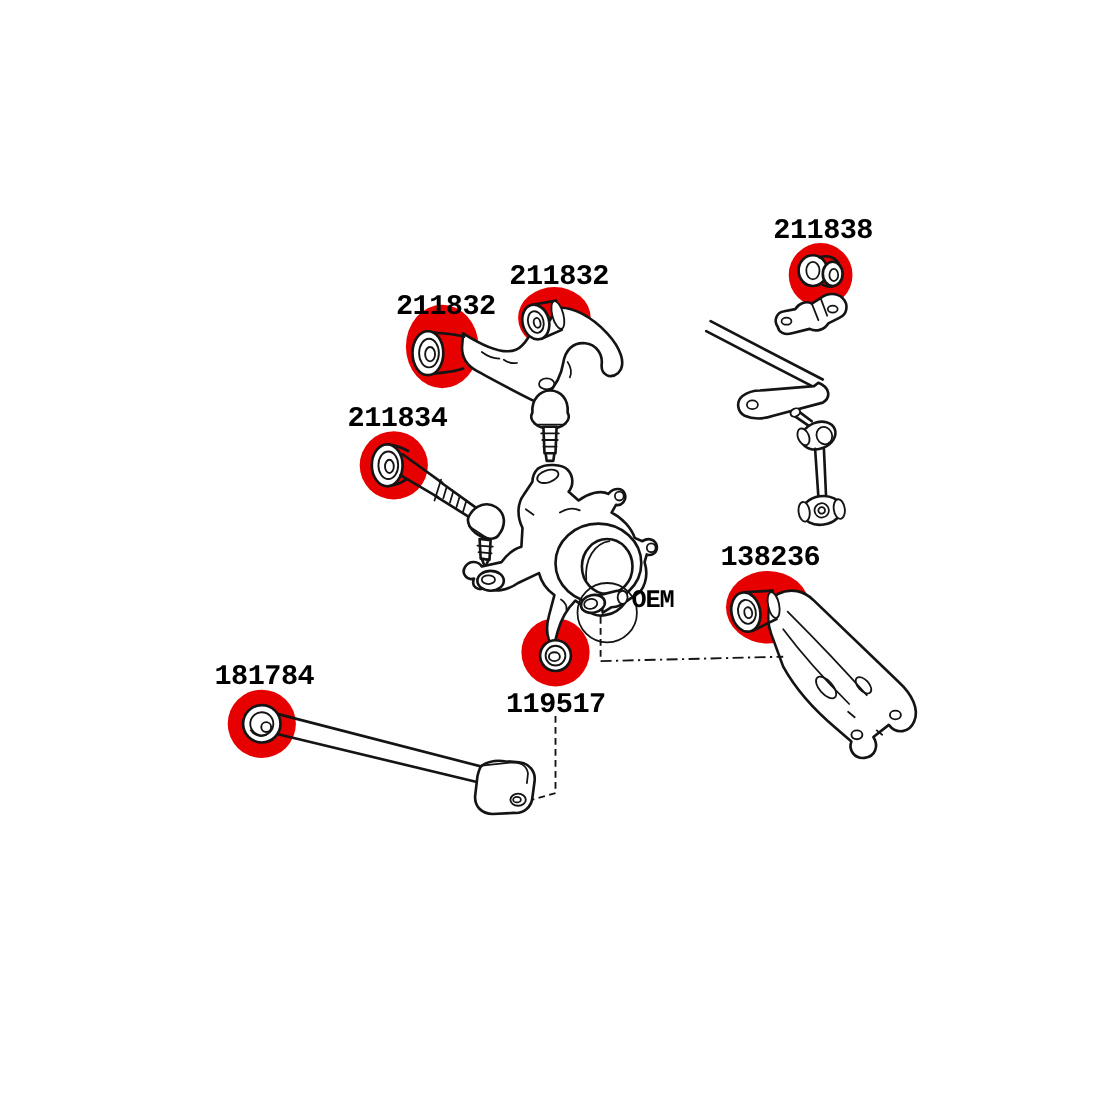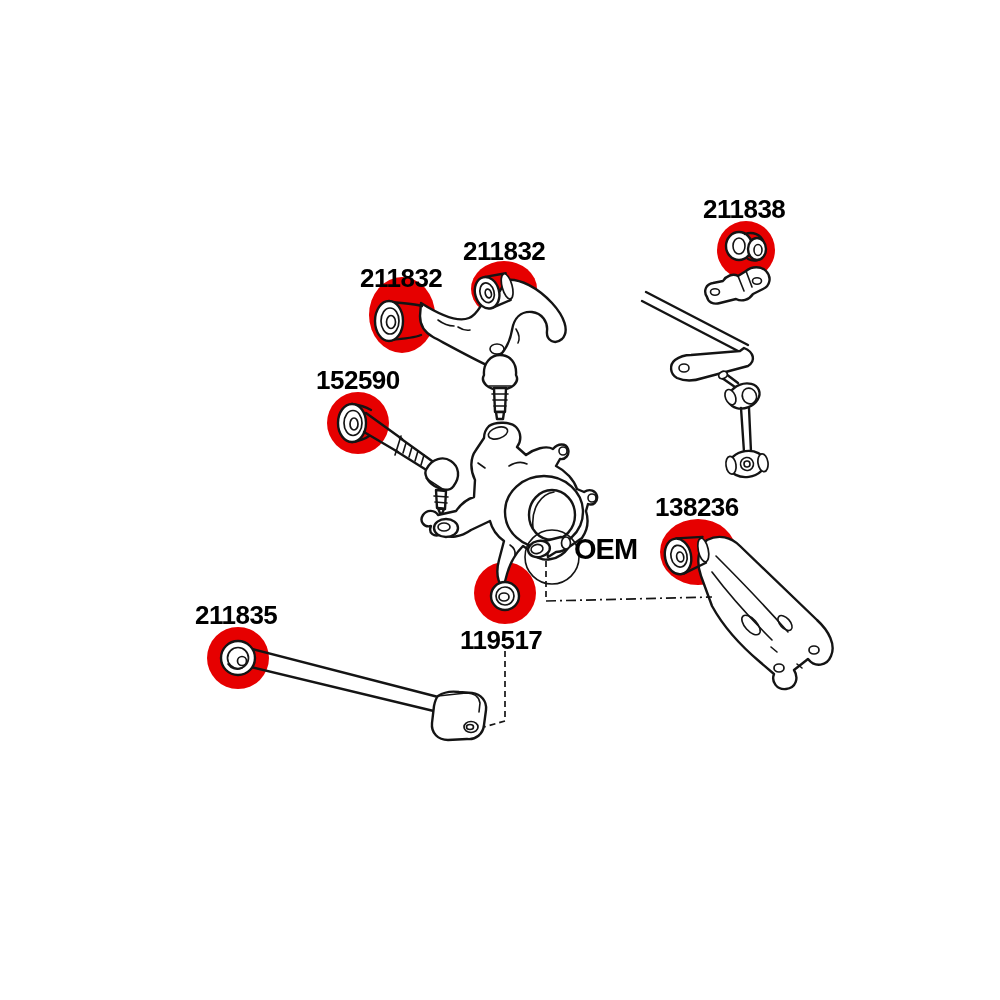--- a/index.html
+++ b/index.html
@@ -1,21 +1,21 @@
 <!DOCTYPE html>
 <html style="--highlight: #e60000; --line: #141414; --text: #000000; --bg: #ffffff;"><head>
 <meta charset="utf-8">
 <style>
   html,body{margin:0;padding:0;background:#fff;}
   .stage{position:relative;width:1000px;height:1000px;background:var(--bg,#fff);overflow:hidden;
          font-family:"Liberation Sans", sans-serif;}
   .stage svg{position:absolute;left:0;top:0;}
   .part-label{position:absolute;font-weight:bold;font-size:26px;letter-spacing:-0.5px;
-              color:var(--text,#000);white-space:nowrap;line-height:1;}
-  .oem-label{font-size:29px;letter-spacing:-1px;}
+              color:var(--text,#000);white-space:nowrap;line-height:1;font-family:Liberation Mono, monospace;}
+  .oem-label{font-size:23px;letter-spacing:-1px;}
   
   .ln{fill:none;stroke:var(--line,#141414);stroke-width:2.4;stroke-linecap:round;stroke-linejoin:round;}
   .lnw{fill:#ffffff;stroke:var(--line,#141414);stroke-width:2.4;stroke-linejoin:round;}
   .lnt{fill:none;stroke:var(--line,#141414);stroke-width:1.6;stroke-linecap:round;}
   .lnwt{fill:#ffffff;stroke:var(--line,#141414);stroke-width:1.7;}
   .hl{fill:var(--highlight,#e60000);stroke:none;}
   .dash{fill:none;stroke:var(--line,#141414);stroke-width:1.7;stroke-dasharray:6 4;}
   .dashdot{fill:none;stroke:var(--line,#141414);stroke-width:1.7;stroke-dasharray:10 4 2 4;}
 </style>
 </head>
@@ -226,19 +226,19 @@
 
     <g>
       <path class="dash" d="M546,561 L546,601"></path>
       <path class="dashdot" d="M546,601 L712,597"></path>
       <path class="dash" d="M505,651 L505,721 L484,727"></path>
     </g>
   </svg>
 
   <div class="part-label" style="left:360px;top:265px;">211832</div>
   <div class="part-label" style="left:463px;top:238px;">211832</div>
-  <div class="part-label" style="left:316px;top:367px;">152590</div>
-  <div class="part-label" style="left:195px;top:602px;">211835</div>
+  <div class="part-label" style="left:316px;top:367px;">211834</div>
+  <div class="part-label" style="left:195px;top:602px;">181784</div>
   <div class="part-label" style="left:460px;top:627px;">119517</div>
   <div class="part-label" style="left:655px;top:494px;">138236</div>
   <div class="part-label" style="left:703px;top:196px;">211838</div>
   <div class="part-label oem-label" style="left:574px;top:535px;">OEM</div>
 </div>
 
 </body></html>

